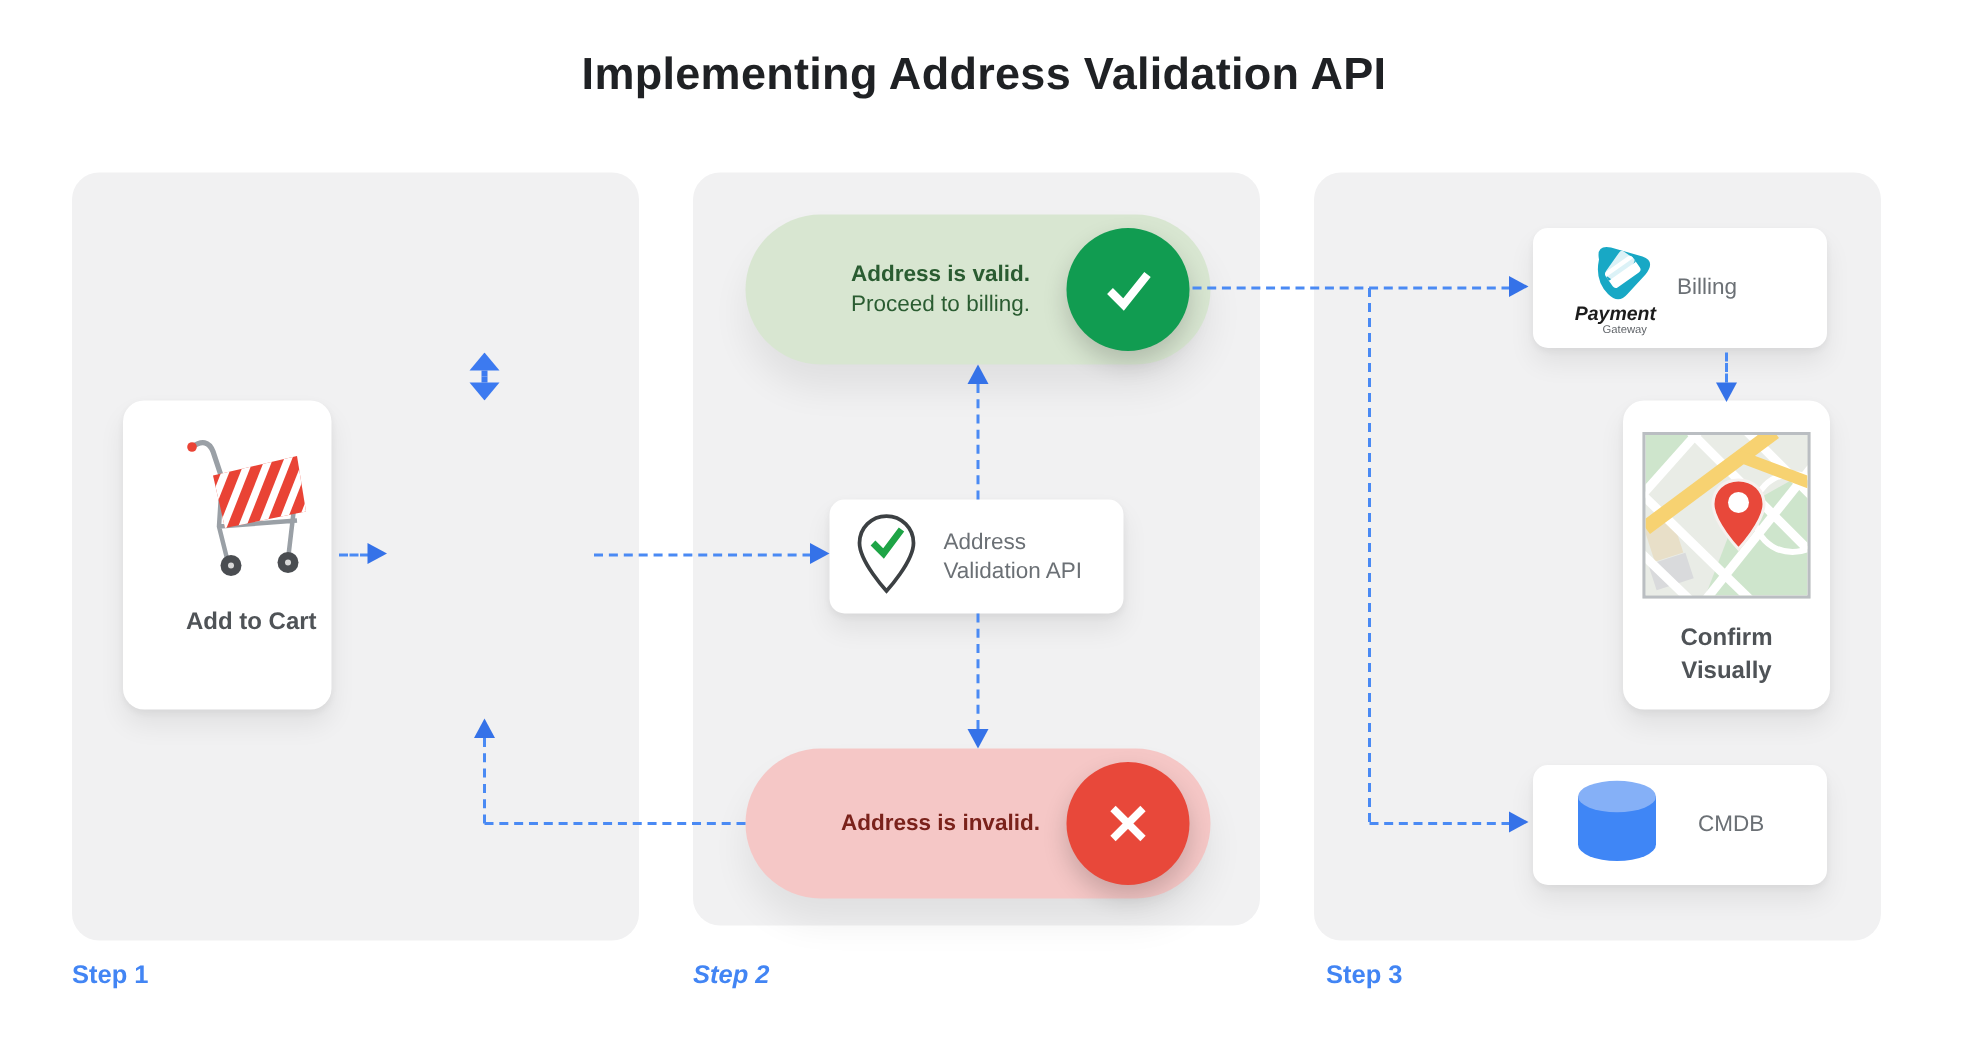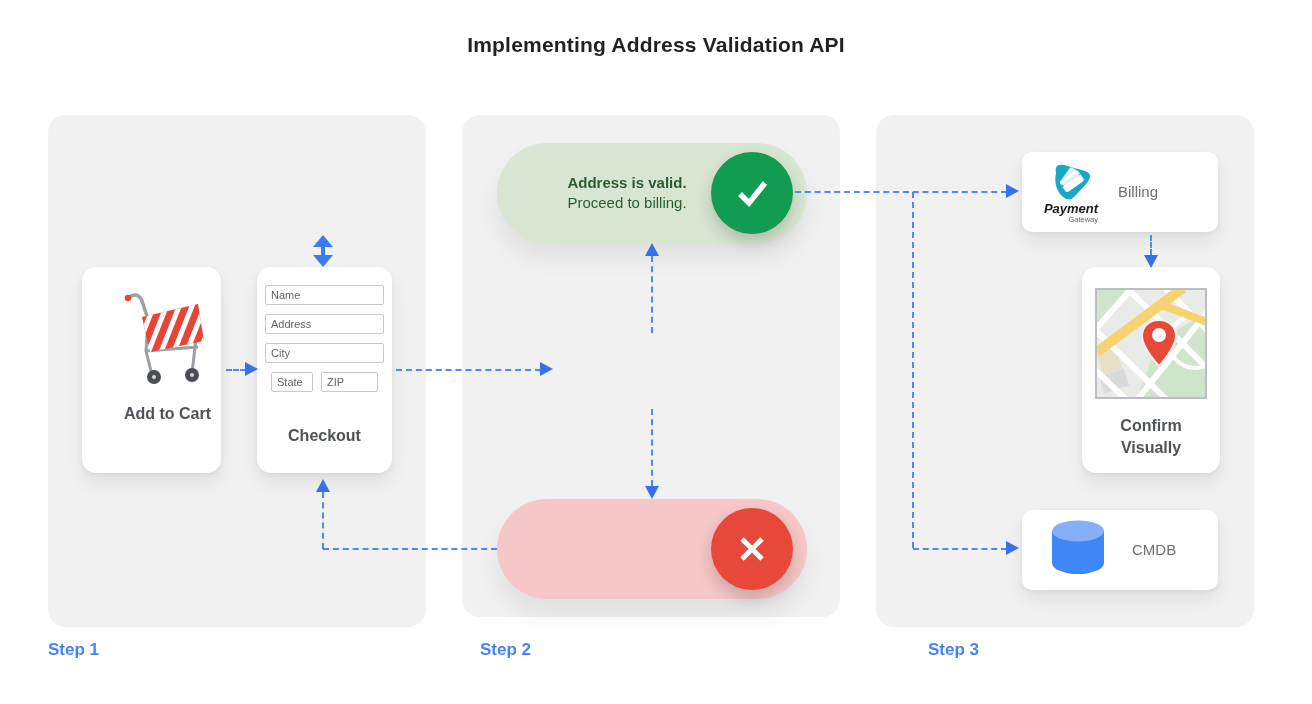--- a/index.html
+++ b/index.html
@@ -1,28 +1,28 @@
 <!DOCTYPE html>
 <html><head>
 <meta charset="utf-8">
 <style>
   html,body{margin:0;padding:0;background:#fff;}
   .stage{position:relative;width:1312px;height:704px;background:#ffffff;
          font-family:"Liberation Sans",sans-serif;overflow:hidden;}
 
   .page-title{position:absolute;top:33px;left:0;width:100%;text-align:center;
-              font-size:21px;font-weight:bold;color:#1f2124;letter-spacing:.2px;}
+              font-size:30px;font-weight:bold;color:#1f2124;letter-spacing:.2px;}
 
   .panel{position:absolute;top:115px;width:378px;background:#f1f1f2;border-radius:18px;}
   .panel1{left:48px;height:512px;}
   .panel2{left:462px;height:502px;}
   .panel3{left:876px;height:512px;}
 
   .step-label{position:absolute;top:640px;font-size:17px;font-weight:bold;color:#4285f4;}
-  .step1-label{left:48px;} .step2-label{left:480px;} .step3-label{left:928px;}
+  .step1-label{left:48px;} .step2-label{left:462px;font-style:italic;} .step3-label{left:884px;}
 
   .card{position:absolute;background:#fff;border-radius:10px;
         box-shadow:0 10px 18px rgba(0,0,0,.07),0 2px 5px rgba(0,0,0,.05);}
   .icon-card{display:flex;align-items:center;padding-left:16px;box-sizing:border-box;}
   .icon-card .lbl{font-size:15px;color:#6b7075;line-height:1.3;margin-left:16px;}
 
   .autocomplete-card{left:197px;top:152px;width:196px;height:80px;}
   .validation-card{left:553px;top:333px;width:196px;height:76px;}
   .billing-card{left:1022px;top:152px;width:196px;height:80px;}
   .cmdb-card{left:1022px;top:510px;width:196px;height:80px;}
@@ -61,21 +61,21 @@
   .dash-h{position:absolute;border-top:2px dashed #4a8af4;}
   .dash-v{position:absolute;border-left:2px dashed #4a8af4;}
   .ah{position:absolute;width:0;height:0;}
   .ah-right{border-top:7px solid transparent;border-bottom:7px solid transparent;border-left:13px solid #3572e8;}
   .ah-up{border-left:7px solid transparent;border-right:7px solid transparent;border-bottom:13px solid #3572e8;}
   .ah-down{border-left:7px solid transparent;border-right:7px solid transparent;border-top:13px solid #3572e8;}
 
   .annotation{position:absolute;left:935px;top:343px;width:100px;font-size:15.5px;
               font-weight:bold;color:#4285f4;line-height:1.45;}
 
-  .pg-logo{width:66px;display:flex;flex-direction:column;align-items:center;}
+  .pg-logo{width:66px;display:flex;flex-direction:column;align-items:flex-end;}
   .pg-primary{font-size:13px;font-weight:bold;font-style:italic;color:#1c1c1c;line-height:1;}
   .pg-secondary{font-size:7.5px;color:#5f6368;line-height:1.2;align-self:flex-end;margin-right:6px;}
   .billing-card .lbl{margin-left:14px;}
 
   .map-frame{margin-top:21px;border:2px solid #babec2;width:108px;height:107px;overflow:hidden;background:#e9ece6;}
 </style>
 </head>
 <body>
 
 <div class="stage">
@@ -118,46 +118,46 @@
         </g>
         <circle cx="36" cy="88" r="7" fill="#4a4d51"></circle>
           <circle cx="36" cy="88" r="2" fill="#d8d8d8"></circle>
         <circle cx="74" cy="86" r="7" fill="#4a4d51"></circle>
           <circle cx="74" cy="86" r="2" fill="#d8d8d8"></circle>
       </svg>
     </span>
     <span class="tall-label">Add to Cart</span>
   </div>
 
-  <div class="card tall-card checkout-card">
-    <div class="field field-col">Name</div>
-    <div class="field field-col">Address</div>
-    <div class="field field-col">City</div>
-    <div class="field-row">
-      <div class="field field-state">State</div>
-      <div class="field field-zip">ZIP</div>
-    </div>
-    <span class="tall-label">Checkout</span>
-  </div>
 
   <div class="pill valid-pill">
     <div class="pill-text">
       <span class="headline">Address is valid.</span>
       <span>Proceed to billing.</span>
     </div>
     <div class="status-circle">
       <svg width="40" height="34" viewBox="0 0 40 34">
         <polyline points="8,18 17,27 33,7" fill="none" stroke="#ffffff" stroke-width="5.5"></polyline>
       </svg>
     </div>
   </div>
 
+  <div class="card icon-card validation-card">
+    <span>
+      <svg width="44" height="54" viewBox="0 0 44 54">
+        <path d="M22 2 C12 2 4 10 4 20 C4 32.5 22 52 22 52 C22 52 40 32.5 40 20 C40 10 32 2 22 2 Z" fill="#ffffff" stroke="#3c4043" stroke-width="2.5"></path>
+        <polyline points="13,20 20,27 32,11" fill="none" stroke="#1ea446" stroke-width="4.5"></polyline>
+      </svg>
+    </span>
+    <span class="lbl" style="width:112px">Address Validation API</span>
+  </div>
 
   <div class="pill invalid-pill">
     <div class="pill-text" style="left:32px;width:196px;">
+      <span class="headline">Address is invalid.</span>
     </div>
     <div class="status-circle">
       <svg width="30" height="30" viewBox="0 0 30 30">
         <line x1="5" y1="5" x2="25" y2="25" stroke="#ffffff" stroke-width="5"></line>
         <line x1="25" y1="5" x2="5" y2="25" stroke="#ffffff" stroke-width="5"></line>
       </svg>
     </div>
   </div>
 
   <div class="card icon-card billing-card">

